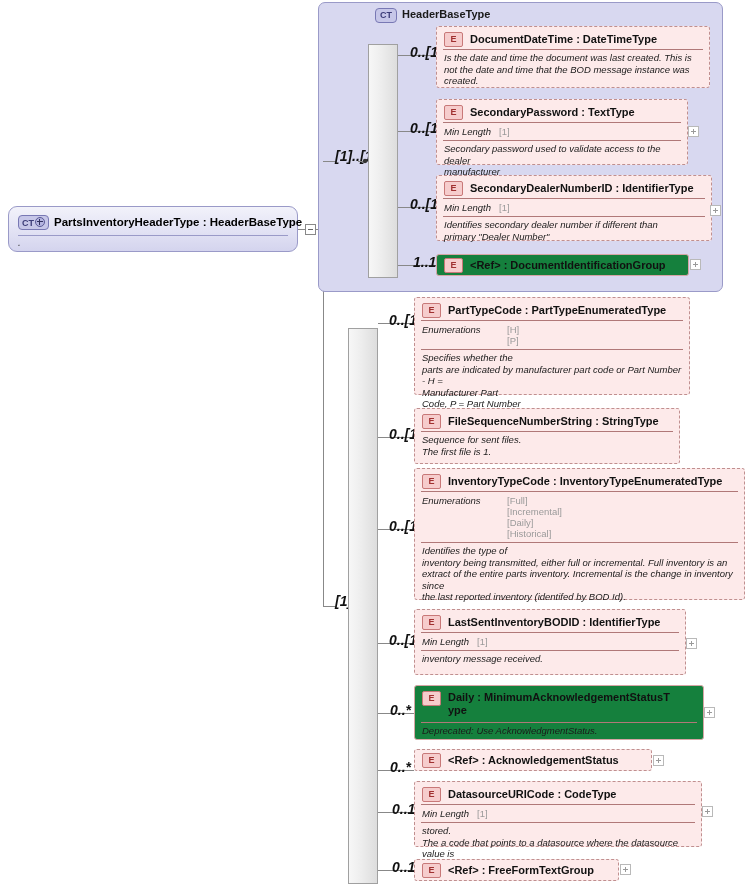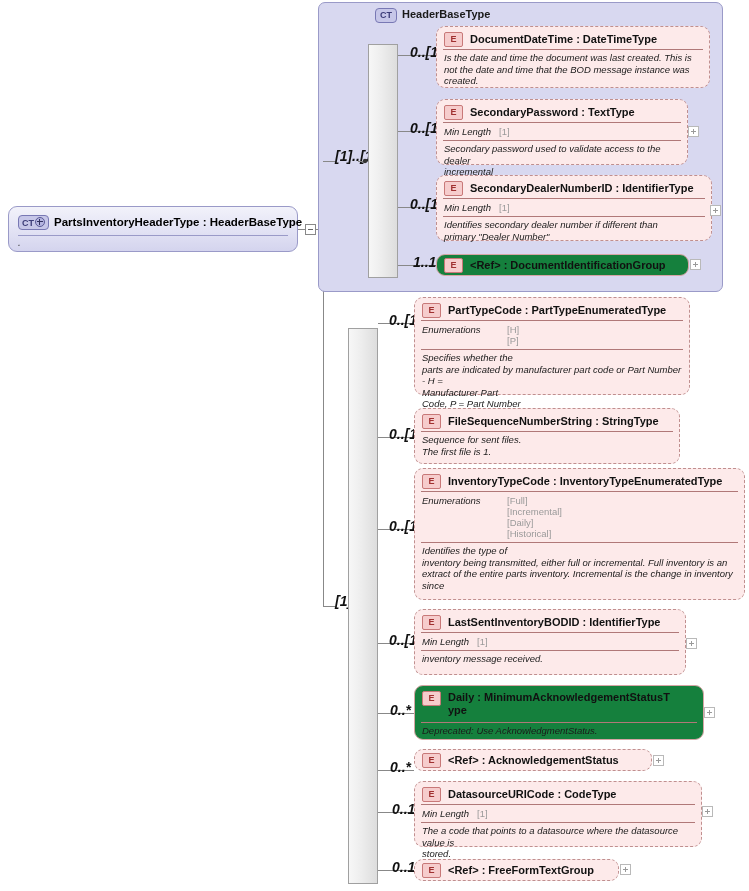--- a/index.html
+++ b/index.html
@@ -113,21 +113,21 @@
 
   
   .seq-icon { position: absolute; }
 
   
   .el {
     position: absolute;
     box-sizing: border-box;
     background: #fdeaea;
     border: 1px dashed #c08f8f;
-    border-radius: 9px;
+    border-radius: 3px;
   }
   .el.required {
     border-style: solid;
     border-color: #d6a5a5;
     background: #15803d;
   }
   .el-head {
     position: absolute;
     left: 7px;
     top: 5px;
@@ -296,21 +296,21 @@
   <div class="el-head">
     <span class="el-badge">E</span><span class="el-name">SecondaryPassword : TextType</span>
   </div>
   <div class="el-rule" style="top:22px;"></div>
   <div class="facets" style="top:26px;">
     <span class="fname">Min Length</span><span class="fval">[1]</span>
   </div>
   <div class="el-rule" style="top:40px;"></div>
   <div class="doc" style="top:43px;">
     <span class="ind">Secondary password used to validate access to the dealer</span>
-    <span class="ind">incremental</span>
+    <span class="ind">manufacturer</span>
   </div>
 </div>
 <div class="expander plus" style="left:688px; top:126px;"></div>
 
 <div class="el" style="left:436px; top:175px; width:276px; height:66px;">
   <div class="el-head">
     <span class="el-badge">E</span><span class="el-name">SecondaryDealerNumberID : IdentifierType</span>
   </div>
   <div class="el-rule" style="top:22px;"></div>
   <div class="facets" style="top:26px;">
@@ -412,20 +412,21 @@
     <div>[Incremental]</div>
     <div>[Daily]</div>
     <div>[Historical]</div>
   </div>
   <div class="el-rule" style="top:73px;"></div>
   <div class="doc" style="top:76px;">
     <span class="ind">Identifies the type of</span>
     <span class="ind">inventory being transmitted, either full or incremental. Full inventory is an</span>
     <span class="ind">extract of the entire parts inventory. Incremental is the change in inventory</span>
     <span class="ind">since</span>
+    <span class="ind">the last reported inventory (identifed by BOD Id).</span>
   </div>
 </div>
 
 <div class="el" style="left:414px; top:609px; width:272px; height:66px;">
   <div class="el-head">
     <span class="el-badge">E</span><span class="el-name">LastSentInventoryBODID : IdentifierType</span>
   </div>
   <div class="el-rule" style="top:22px;"></div>
   <div class="facets" style="top:26px;">
     <span class="fname">Min Length</span><span class="fval">[1]</span>
@@ -459,22 +460,22 @@
 <div class="el" style="left:414px; top:781px; width:288px; height:66px;">
   <div class="el-head">
     <span class="el-badge">E</span><span class="el-name">DatasourceURICode : CodeType</span>
   </div>
   <div class="el-rule" style="top:22px;"></div>
   <div class="facets" style="top:26px;">
     <span class="fname">Min Length</span><span class="fval">[1]</span>
   </div>
   <div class="el-rule" style="top:40px;"></div>
   <div class="doc" style="top:43px;">
+    <span class="ind">stored.</span>
     <span class="ind">The a code that points to a datasource where the datasource value is</span>
-    <span class="ind">stored.</span>
   </div>
 </div>
 <div class="expander plus" style="left:702px; top:806px;"></div>
 
 <div class="el" style="left:414px; top:859px; width:205px; height:22px;">
   <div class="el-head" style="top:3px;">
     <span class="el-badge">E</span><span class="el-name">&lt;Ref&gt;        : FreeFormTextGroup</span>
   </div>
 </div>
 <div class="expander plus" style="left:620px; top:864px;"></div>

